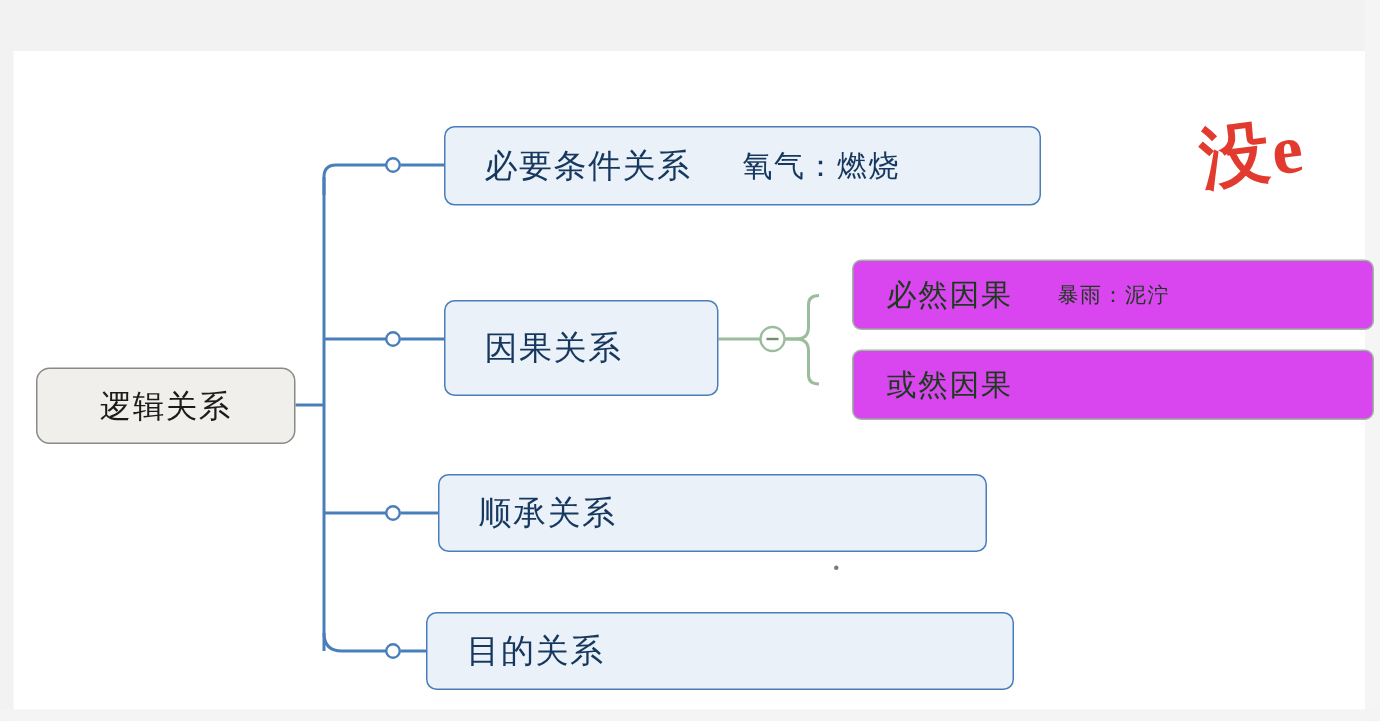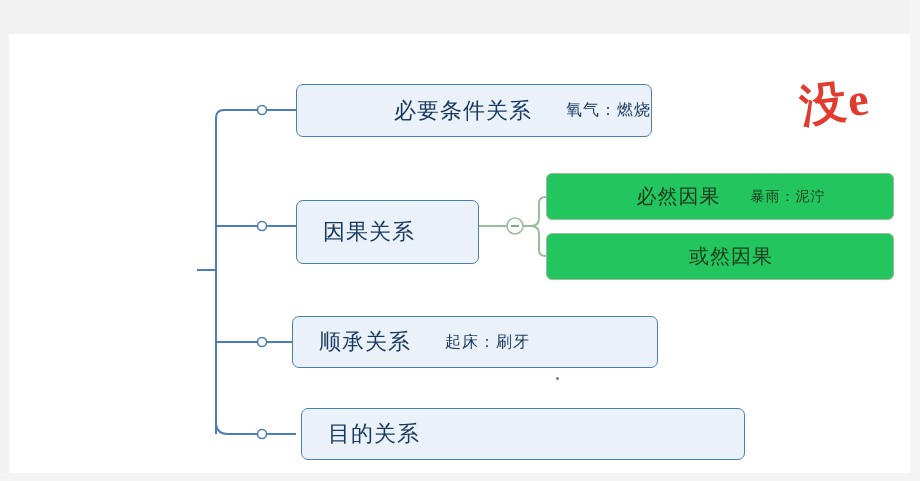--- a/index.html
+++ b/index.html
@@ -77,32 +77,33 @@
     border: 1.6px solid #4a7ebb;
     justify-content: flex-start;
     padding-left: 26px;
   }
   .node-blue .lbl {
     font-size: 22px;
     color: #16385f;
     letter-spacing: 1px;
   }
   .node-blue .ex {
-    font-size: 16px;
+    font-size: 20px;
     color: #16385f;
     letter-spacing: 1px;
     margin-left: 34px;
   }
   
   .node-green {
-    background: #22c55e;
+    background: #d946ef;
     border: 1.4px solid #9cbd9c;
-    justify-content: center;
+    justify-content: flex-start;
     padding-left: 22px;
     border-radius: 6px;
+    margin-left: 22px;
   }
   .node-green .lbl {
     font-size: 20px;
     color: #1c3b1c;
     letter-spacing: 1px;
   }
   .node-green .ex {
     font-size: 14px;
     color: #1c3b1c;
     letter-spacing: 1px;
@@ -157,45 +158,47 @@
     <path d="M267 434 L296 434" fill="none" stroke="#4a7ebb" stroke-width="2"></path>
     <circle cx="262" cy="434" r="4.5" fill="#ffffff" stroke="#4a7ebb" stroke-width="1.6"></circle>
 
     <path d="M479 226 L507 226" fill="none" stroke="#9cbd9c" stroke-width="2"></path>
     <circle cx="515" cy="226" r="8" fill="#ffffff" stroke="#9cbd9c" stroke-width="1.6"></circle>
     <path d="M511 226 L519 226" fill="none" stroke="#6f8f6f" stroke-width="1.6"></path>
     <path d="M523 226 L531 226 Q539 226 539 218 L539 203 Q539 197 546 197" fill="none" stroke="#9cbd9c" stroke-width="2"></path>
     <path d="M523 226 L531 226 Q539 226 539 234 L539 250 Q539 256 546 256" fill="none" stroke="#9cbd9c" stroke-width="2"></path>
   </svg>
 
-
-  <div class="node node-blue" style="left:296px; top:84px; width:356px; height:53px;justify-content:flex-end;">
+  <div class="node node-root" style="left:24px; top:245px; width:173px; height:51px;">
+    <span class="lbl">逻辑关系</span>
+  </div>
+
+  <div class="node node-blue" style="left:296px; top:84px; width:398px; height:53px;">
     <span class="lbl">必要条件关系</span>
     <span class="ex">氧气：燃烧</span>
   </div>
 
   <div class="node node-blue" style="left:296px; top:200px; width:183px; height:64px;">
     <span class="lbl">因果关系</span>
   </div>
 
   <div class="node node-green" style="left:546px; top:173px; width:348px; height:47px;">
     <span class="lbl">必然因果</span>
     <span class="ex">暴雨：泥泞</span>
   </div>
 
   <div class="node node-green" style="left:546px; top:233px; width:348px; height:47px;gap:12px;">
     <span class="lbl">或然因果</span>
   </div>
 
   <div class="node node-blue" style="left:292px; top:316px; width:366px; height:52px;">
     <span class="lbl">顺承关系</span>
-    <span class="ex">起床：刷牙</span>
-  </div>
-
-  <div class="node node-blue" style="left:301px; top:408px; width:444px; height:52px;">
+  </div>
+
+  <div class="node node-blue" style="left:284px; top:408px; width:392px; height:52px;">
     <span class="lbl">目的关系</span>
   </div>
 
   <div class="dot-mark" style="left:556px; top:377px;"></div>
 
   <div class="annotation" style="left:800px; top:72px;">没e</div>
 
 </div>
 
 </body></html>

